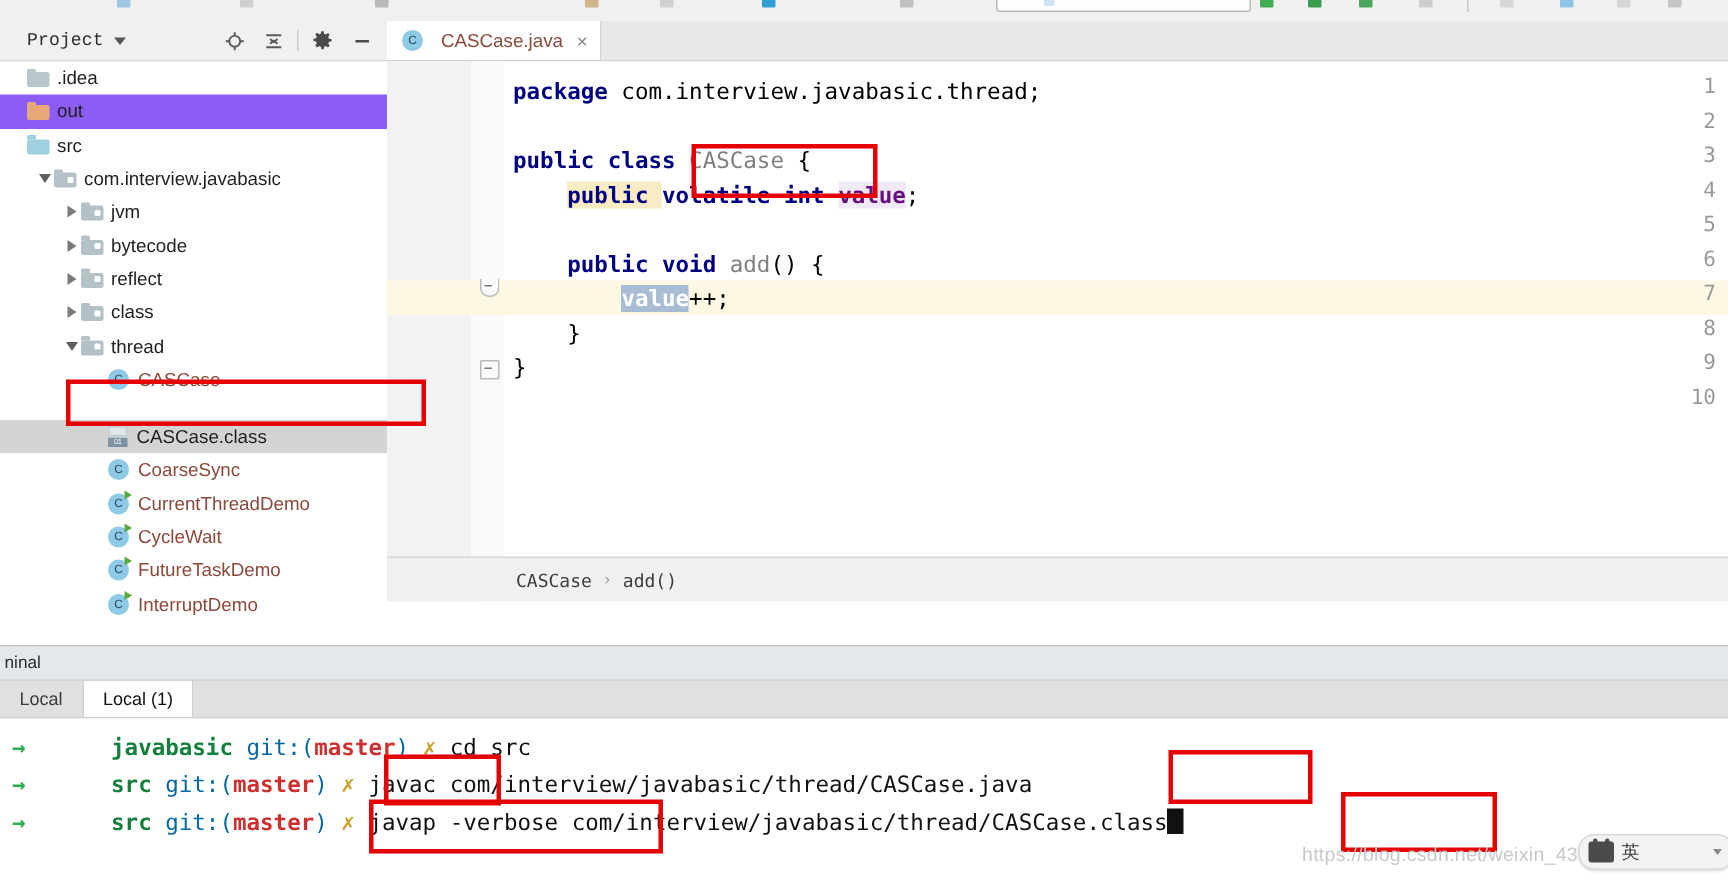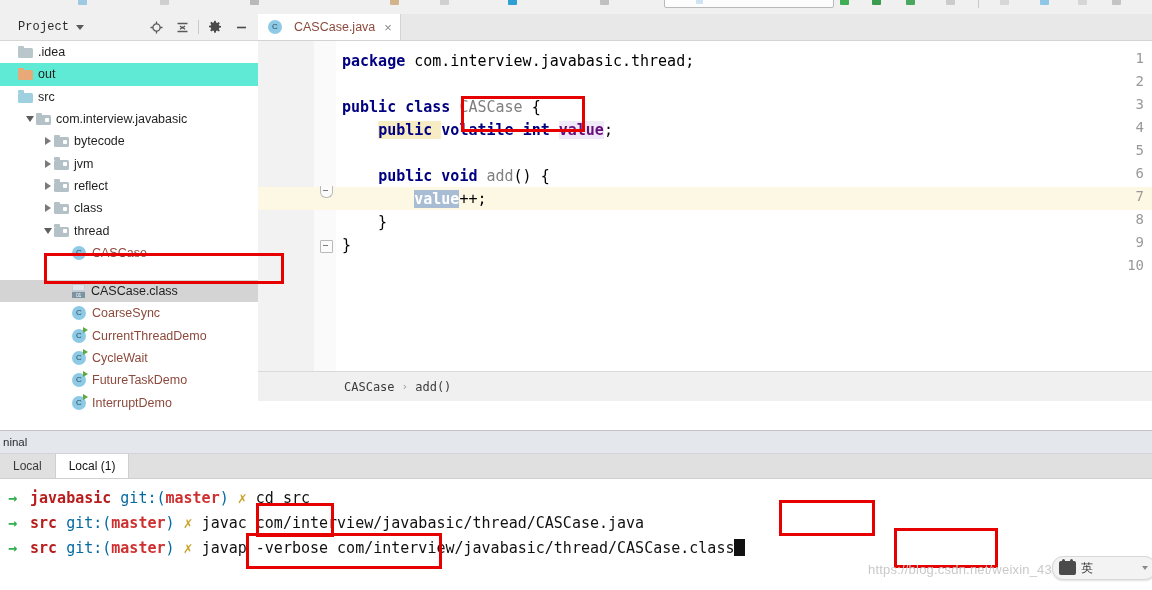--- a/index.html
+++ b/index.html
@@ -45,21 +45,21 @@
     width:0;height:0;border-left:4px solid transparent;border-right:4px solid transparent;
     border-top:5px solid #5a5a5a; margin-left:7px;
   }
 
   
   .tree { position:relative; height: 452px; overflow:hidden; background:#fff; }
   .trow {
     position: relative; height: 22.3px; display:flex; align-items:center;
     font-size: 12.5px; color: #1a1a1a; white-space: nowrap;
   }
-  .trow.hl-yellow { background: #5eead4; }
+  .trow.hl-yellow { background: #8b5cf6; }
   .trow.sel { background: #d4d4d4; }
   .twist {
     width: 12px; display:flex; align-items:center; justify-content:center; flex:0 0 12px;
   }
   .tri-r { width:0;height:0;border-top:4.5px solid transparent;border-bottom:4.5px solid transparent;border-left:6px solid #7a7a7a; }
   .tri-d { width:0;height:0;border-left:4.5px solid transparent;border-right:4.5px solid transparent;border-top:6px solid #5e5e5e; }
   .folder { width: 15px; height: 12px; position: relative; flex: 0 0 15px; margin-right: 5px; }
   .folder i {
     position:absolute; left:0; top:2px; width:15px; height:10px; border-radius:1.5px; display:block;
   }
@@ -187,21 +187,21 @@
   .tt.active { background:#ffffff; color:#111; }
   .term-body {
     position:relative; height:113px; background:#ffffff; padding-top:6px;
     font-family:"DejaVu Sans Mono", monospace; overflow:hidden;
   }
   .tline {
     position:relative; height:25px; display:flex; align-items:center;
     font-size:15px; white-space:pre; padding-left:8px;
   }
   .t-arrow { color:#2fae4e; font-weight:bold; margin-right:13px; }
-  .t-dir { color:#b91c1c; font-weight:bold; }
+  .t-dir { color:#15803d; font-weight:bold;margin-left:44px; }
   .t-git { color:#0369a1; font-weight:normal; }
   .t-branch { color:#cf2f2f; font-weight:bold; }
   .t-x { color:#c9a227; font-weight:bold; }
   .t-cmd { color:#111; }
   .cursor-blk {
     display:inline-block; width:11px; height:17px; background:#111; vertical-align:-3px;
   }
 
   
   .annot {
@@ -318,30 +318,30 @@
           </span>
           <span class="tlabel dark">com.interview.javabasic</span>
         </div>
         <div class="trow" style="padding-left: 42px;">
           <span class="twist">
             <i class="tri-r"></i>
           </span>
           <span class="folder fold-pkg">
             <i></i>
           </span>
-          <span class="tlabel dark">bytecode</span>
+          <span class="tlabel dark">jvm</span>
         </div>
         <div class="trow" style="padding-left: 42px;">
           <span class="twist">
             <i class="tri-r"></i>
           </span>
           <span class="folder fold-pkg">
             <i></i>
           </span>
-          <span class="tlabel dark">jvm</span>
+          <span class="tlabel dark">bytecode</span>
         </div>
         <div class="trow" style="padding-left: 42px;">
           <span class="twist">
             <i class="tri-r"></i>
           </span>
           <span class="folder fold-pkg">
             <i></i>
           </span>
           <span class="tlabel dark">reflect</span>
         </div>

